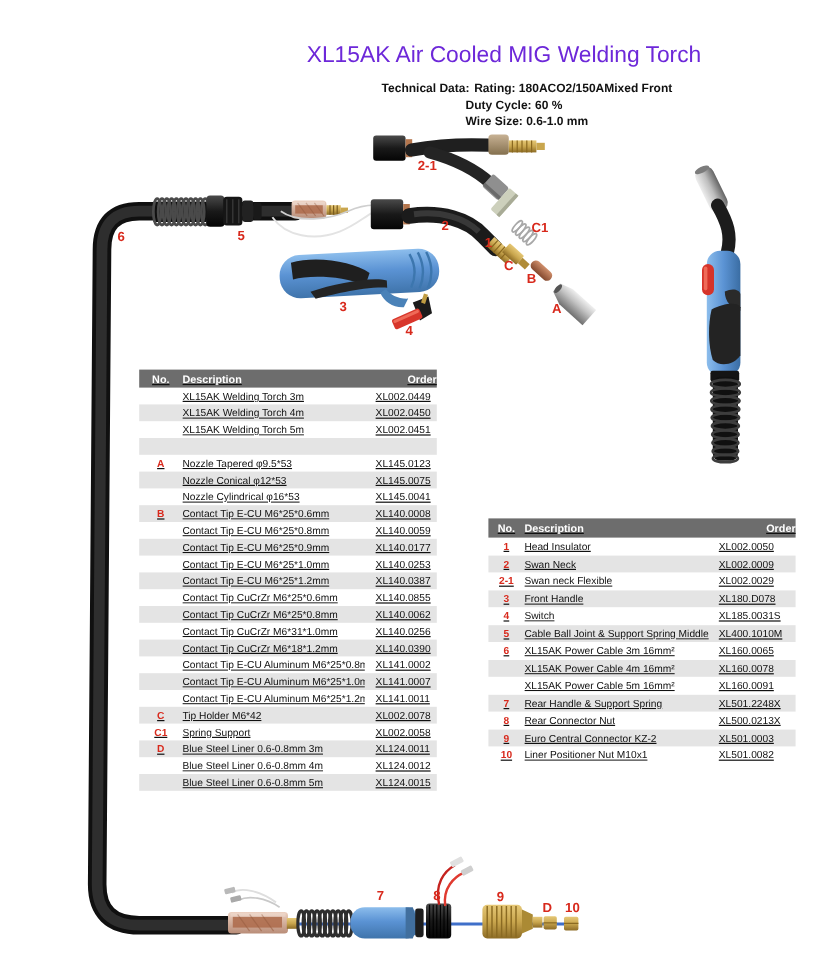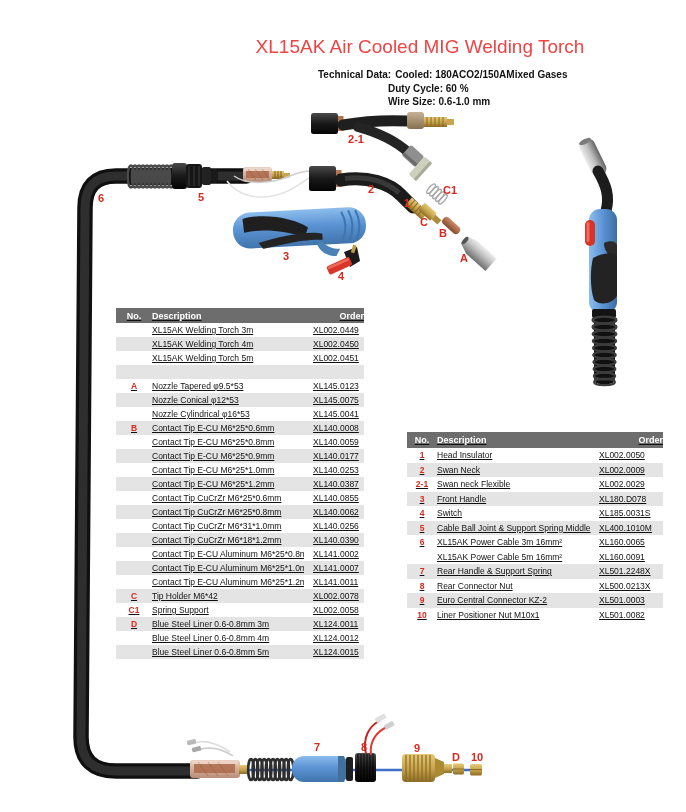--- a/index.html
+++ b/index.html
@@ -1,20 +1,20 @@
 <!DOCTYPE html>
 <html><head>
 <meta charset="utf-8">
 <style>
   html,body { margin:0; padding:0; background:#ffffff; }
   .page { position:relative; width:686px; height:812px; background:#fff; overflow:hidden;
           font-family:"Liberation Sans", sans-serif; }
 
   .title { position:absolute; left:160px; top:36px; width:520px; text-align:center;
-           color:#ef4444; font-size:19px; font-weight:400; }
+           color:#6d28d9; font-size:19px; font-weight:400; }
 
   .tech { position:absolute; left:318px; top:68px; font-size:10px; font-weight:bold;
           color:#121212; line-height:13.5px; white-space:nowrap; }
   .tech .ind { margin-left:70px; }
   .tech .lbl { margin-right:4px; }
 
   svg.diagram { position:absolute; left:0; top:0; }
 
   .dlabel { position:absolute; transform:translate(-50%,-50%); color:#d8291c;
             font-size:11px; font-weight:bold; white-space:nowrap; }
@@ -305,21 +305,21 @@
       <rect x="444" y="764" width="8" height="9" fill="url(#gBrass)"></rect>
       <rect x="453" y="763.5" width="11" height="11" rx="1.5" fill="url(#gBrass)"></rect>
       <line x1="453" y1="769" x2="464" y2="769" stroke="#8a6a22" stroke-width="1"></line>
       <rect x="470" y="764" width="12" height="11.5" rx="1.5" fill="url(#gBrass)"></rect>
       <line x1="470" y1="769.5" x2="482" y2="769.5" stroke="#8a6a22" stroke-width="1"></line>
     </g>
   </svg>
 
   <div class="title">XL15AK Air Cooled MIG Welding Torch</div>
   <div class="tech">
-    <div><span class="lbl">Technical Data:</span><span>Cooled: 180ACO2/150AMixed Gases</span></div>
+    <div><span class="lbl">Technical Data:</span><span>Rating: 180ACO2/150AMixed Front</span></div>
     <div class="ind">Duty Cycle: 60 %</div>
     <div class="ind">Wire Size: 0.6-1.0 mm</div>
   </div>
 
   <div>
       <span class="dlabel" style="left: 356px; top: 139px;">2-1</span>
       <span class="dlabel" style="left: 101px; top: 198px;">6</span>
       <span class="dlabel" style="left: 201px; top: 197px;">5</span>
       <span class="dlabel" style="left: 371px; top: 189px;">2</span>
       <span class="dlabel" style="left: 407px; top: 203px;">1</span>
@@ -501,20 +501,25 @@
         <div class="trow alt">
           <span class="c-no">5</span>
           <span class="c-desc">Cable Ball Joint &amp; Support Spring Middle</span>
           <span class="c-order">XL400.1010M</span>
         </div>
         <div class="trow">
           <span class="c-no">6</span>
           <span class="c-desc">XL15AK Power Cable 3m 16mm²</span>
           <span class="c-order">XL160.0065</span>
         </div>
+        <div class="trow alt">
+          <span class="c-no"></span>
+          <span class="c-desc">XL15AK Power Cable 4m 16mm²</span>
+          <span class="c-order">XL160.0078</span>
+        </div>
         <div class="trow">
           <span class="c-no"></span>
           <span class="c-desc">XL15AK Power Cable 5m 16mm²</span>
           <span class="c-order">XL160.0091</span>
         </div>
         <div class="trow alt">
           <span class="c-no">7</span>
           <span class="c-desc">Rear Handle &amp; Support Spring</span>
           <span class="c-order">XL501.2248X</span>
         </div>

